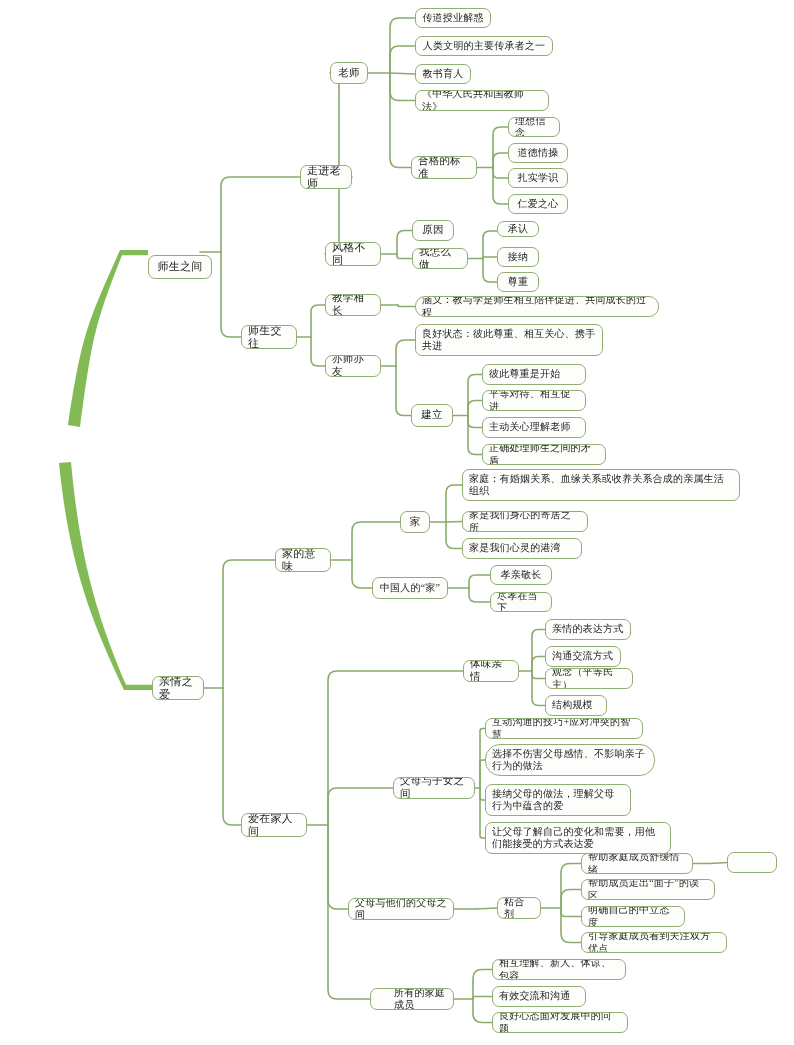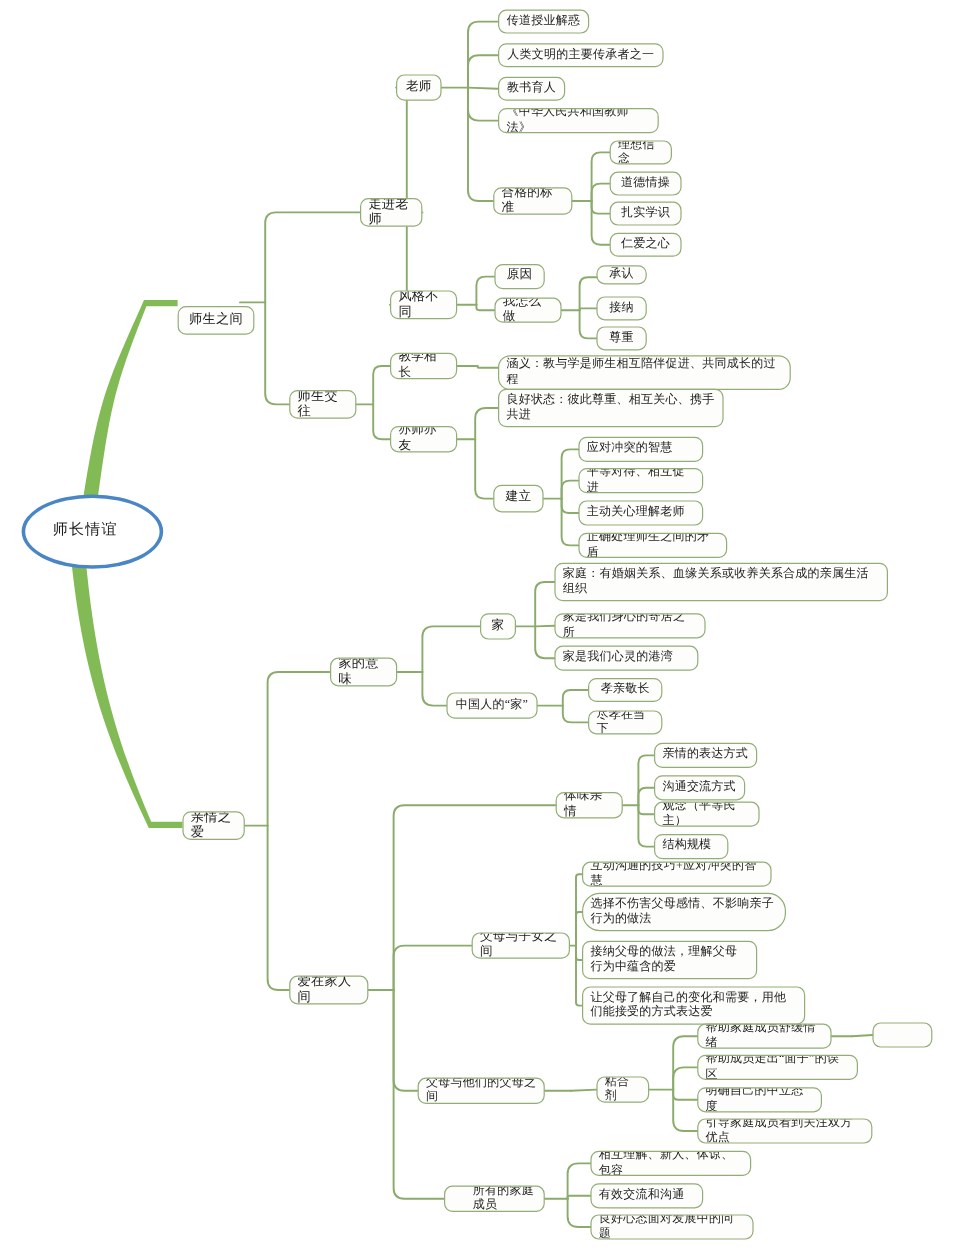--- a/index.html
+++ b/index.html
@@ -141,23 +141,20 @@
       <path d="M 561 908.0 L 561 912.3 Q 561 916.5 565.25 916.5 L 581 916.5" fill="none" stroke="#8aab6b" stroke-width="1.6" stroke-linecap="round" stroke-linejoin="round"></path>
       <path d="M 561 908.0 L 561 933.5 Q 561 942.5 570 942.5 L 581 942.5" fill="none" stroke="#8aab6b" stroke-width="1.6" stroke-linecap="round" stroke-linejoin="round"></path>
       <path d="M 693 863.5 L 710 863.5" fill="none" stroke="#8aab6b" stroke-width="1.6" stroke-linecap="round" stroke-linejoin="round"></path>
       <path d="M 710 863.5 L 727 862.5" fill="none" stroke="#8aab6b" stroke-width="1.6" stroke-linecap="round" stroke-linejoin="round"></path>
       <path d="M 454 999.0 L 473 999.0" fill="none" stroke="#8aab6b" stroke-width="1.6" stroke-linecap="round" stroke-linejoin="round"></path>
       <path d="M 473 999.0 L 473 978.5 Q 473 969.5 482 969.5 L 492 969.5" fill="none" stroke="#8aab6b" stroke-width="1.6" stroke-linecap="round" stroke-linejoin="round"></path>
       <path d="M 473 999.0 L 473 997.8 Q 473 996.5 474.25 996.5 L 492 996.5" fill="none" stroke="#8aab6b" stroke-width="1.6" stroke-linecap="round" stroke-linejoin="round"></path>
       <path d="M 473 999.0 L 473 1013.5 Q 473 1022.5 482 1022.5 L 492 1022.5" fill="none" stroke="#8aab6b" stroke-width="1.6" stroke-linecap="round" stroke-linejoin="round"></path>
     </svg>
 
-  <div id="root-node" style="left: 18px; top: 412px; width: 118px; height: 62px; border-color: rgb(74, 134, 197);">
-    <span id="root-label">师长情谊</span>
-  </div>
 
   <div id="nodes-host">
       <div class="node fs11 center-h" style="left: 148px; top: 255px; width: 64px; height: 24px;">
         <span>师生之间</span>
       </div>
       <div class="node fs11 center-h" style="left: 300px; top: 165px; width: 52px; height: 24px;">
         <span>走进老师</span>
       </div>
       <div class="node fs105 center-h" style="left: 330px; top: 62px; width: 38px; height: 22px;">
         <span>老师</span>
@@ -206,34 +203,34 @@
       </div>
       <div class="node fs10 center-h" style="left: 497px; top: 272px; width: 42px; height: 20px;">
         <span>尊重</span>
       </div>
       <div class="node fs11 center-h" style="left: 241px; top: 325px; width: 56px; height: 24px;">
         <span>师生交往</span>
       </div>
       <div class="node fs105 center-h" style="left: 325px; top: 294px; width: 56px; height: 22px;">
         <span>教学相长</span>
       </div>
-      <div class="node fs10" style="left: 415px; top: 296px; width: 244px; height: 29px; border-radius: 10px;">
+      <div class="node fs10" style="left: 415px; top: 296px; width: 244px; height: 21px; border-radius: 10px;">
         <span>涵义：教与学是师生相互陪伴促进、共同成长的过程</span>
       </div>
       <div class="node fs105 center-h" style="left: 325px; top: 355px; width: 56px; height: 22px;">
         <span>亦师亦友</span>
       </div>
       <div class="node fs10 wrap" style="left: 415px; top: 324px; width: 188px; height: 32px;">
         <span>良好状态：彼此尊重、相互关心、携手共进</span>
       </div>
       <div class="node fs105 center-h" style="left: 411px; top: 404px; width: 42px; height: 23px;">
         <span>建立</span>
       </div>
       <div class="node fs10" style="left: 482px; top: 364px; width: 104px; height: 21px;">
-        <span>应对冲突的智慧</span>
+        <span>彼此尊重是开始</span>
       </div>
       <div class="node fs10" style="left: 482px; top: 390px; width: 104px; height: 21px;">
         <span>平等对待、相互促进</span>
       </div>
       <div class="node fs10" style="left: 482px; top: 417px; width: 104px; height: 21px;">
         <span>主动关心理解老师</span>
       </div>
       <div class="node fs10" style="left: 482px; top: 444px; width: 124px; height: 21px;">
         <span>正确处理师生之间的矛盾</span>
       </div>

